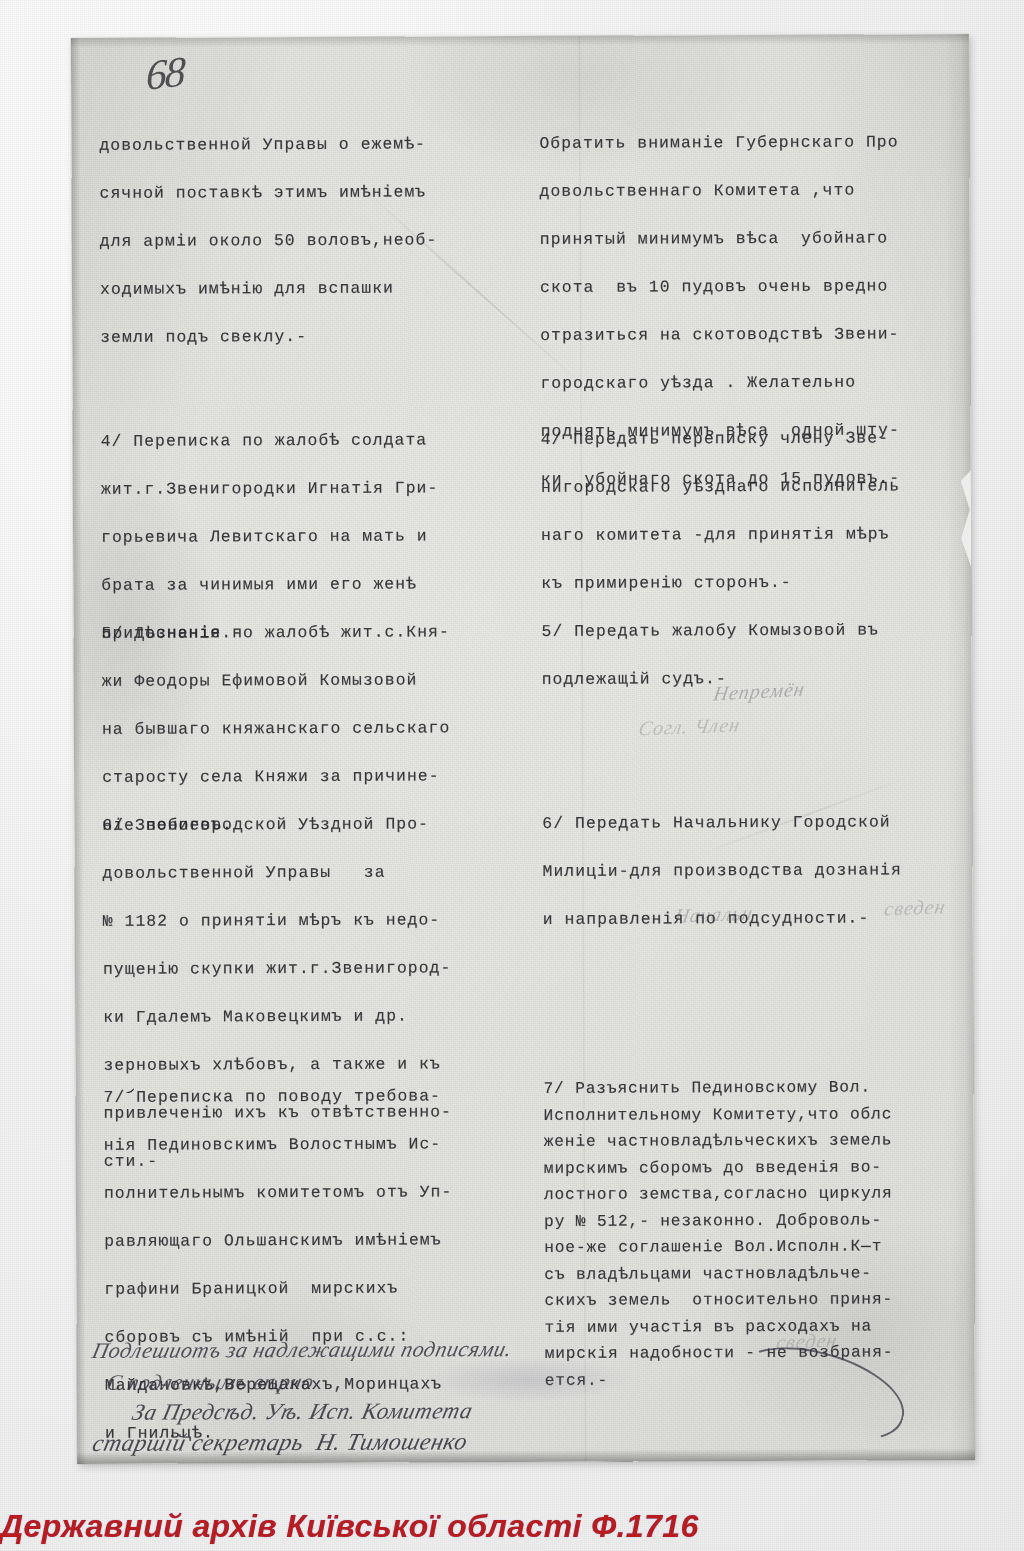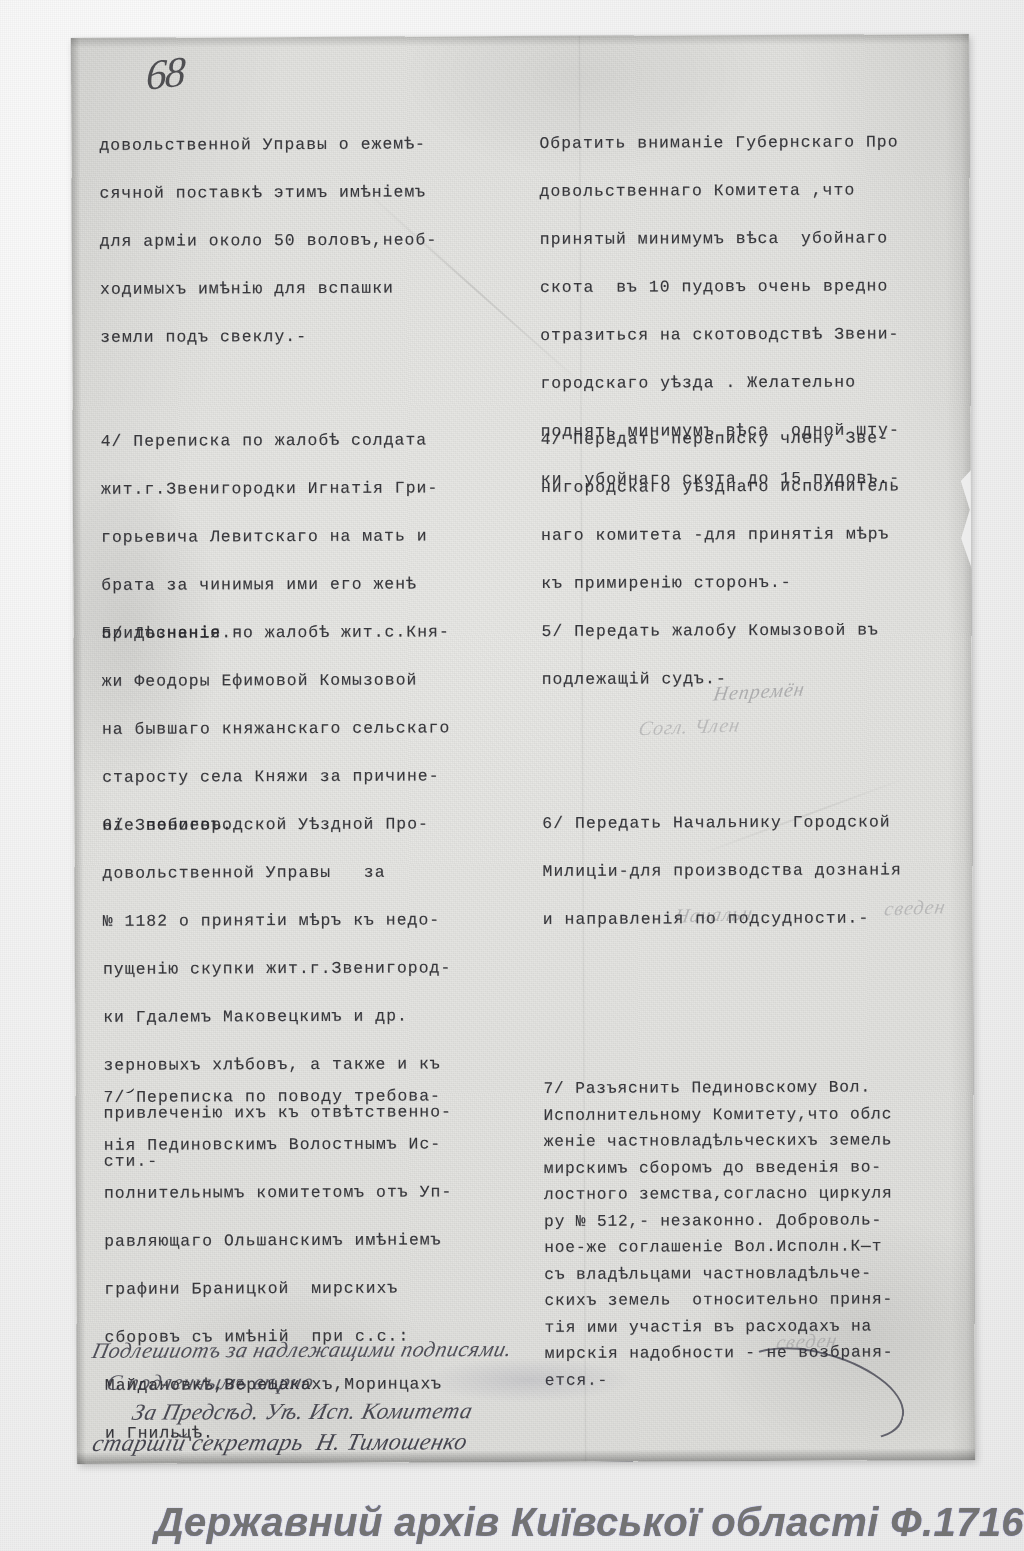--- a/index.html
+++ b/index.html
@@ -169,25 +169,25 @@
   }
   #sig-stamp-ghost{
     position:absolute;left:330px;top:22px;width:210px;height:44px;
     border-radius:6px;
     background:radial-gradient(ellipse,rgba(90,90,120,.16),rgba(0,0,0,0) 72%);
   }
 
   
   #caption{
     position:absolute;left:0;bottom:6px;width:100%;
-    text-align:right;
+    text-align:left;
     font-family:"Liberation Sans","DejaVu Sans",sans-serif;
     font-weight:bold;font-style:italic;
-    font-size:40px;letter-spacing:0.4px;
-    color:#737373;
+    font-size:32px;letter-spacing:0.4px;
+    color:#b91c1c;
     text-shadow:0 0 1px rgba(28,28,224,.5);
   }
 </style>
 </head>
 <body>
 
 <div id="scan-backdrop"></div>
 
 <div id="paper">
 

